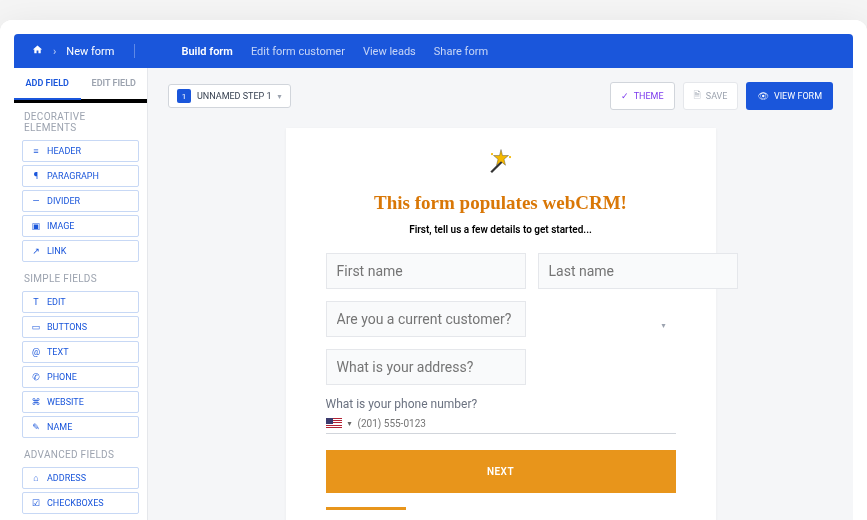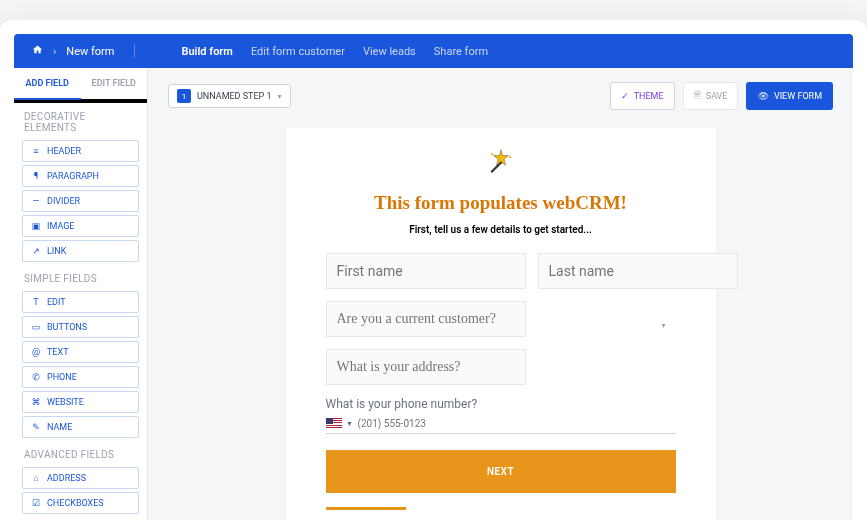--- a/index.html
+++ b/index.html
@@ -38,21 +38,21 @@
 .row2 { display: flex; gap: 12px; margin-bottom: 12px; }
 .input { flex: 1; border: 1px solid #e5e7eb; background: #f9fafb; padding: 9px 10px; font-size: 14px; color: #374151; }
 .input-label-sm { font-size: 12px; color: #6b7280; margin-bottom: 3px; }
 .phone-wrap { border-bottom: 1px solid #d1d5db; display: flex; align-items: center; gap: 6px; padding: 4px 0; margin-bottom: 16px; }
 .flag { width: 16px; height: 11px; background: linear-gradient(#b22234 0 10%, #fff 10% 20%, #b22234 20% 30%, #fff 30% 40%, #b22234 40% 50%, #fff 50% 60%, #b22234 60% 70%, #fff 70% 80%, #b22234 80% 90%, #fff 90% 100%); position: relative; }
 .flag::before { content:""; position:absolute; top:0; left:0; width:7px; height:6px; background:#3c3b6e; }
 .phone-input { border: none; outline: none; flex: 1; font-size: 10px; color: #6b7280; background: transparent; }
 .next-btn { width: 100%; background: #e8951b; color: #fff; border: none; padding: 16px; font-size: 10px; font-weight: 600; letter-spacing: 0.5px; cursor: pointer; }
 .select-wrap { position: relative; }
 .select-wrap::after { content: "▾"; position: absolute; right: 10px; top: 50%; transform: translateY(-50%); font-size: 8px; color: #9ca3af; }
-.input.mb { margin-bottom: 12px; font-family: Liberation Serif, serif; }
+.input.mb { margin-bottom: 12px; }
 .progress-bar { width: 80px; height: 3px; background: #e8951b; margin-top: 14px; }
 </style>
 </head>
 <body>
 
 <div class="laptop-wrap">
 <div class="laptop">
 <div class="screen">
 <div class="screen-inner">
 

